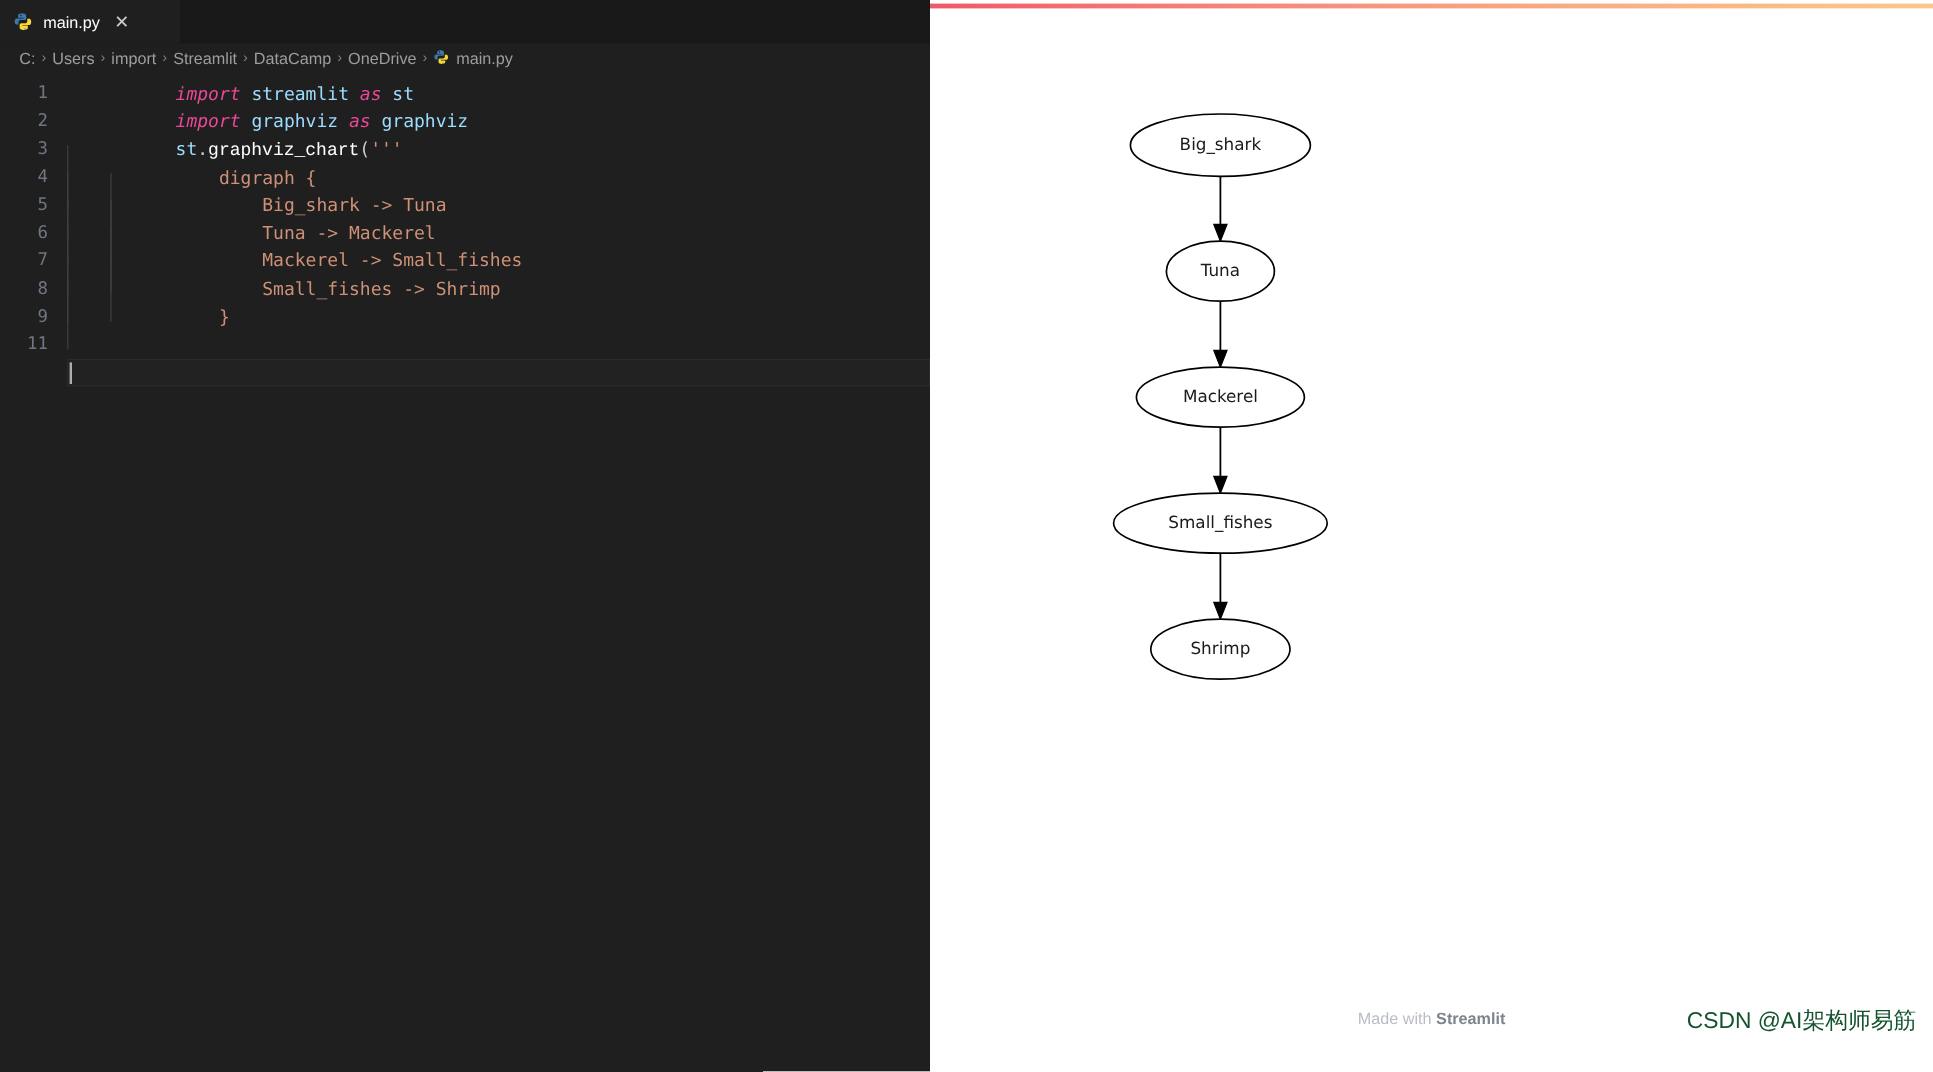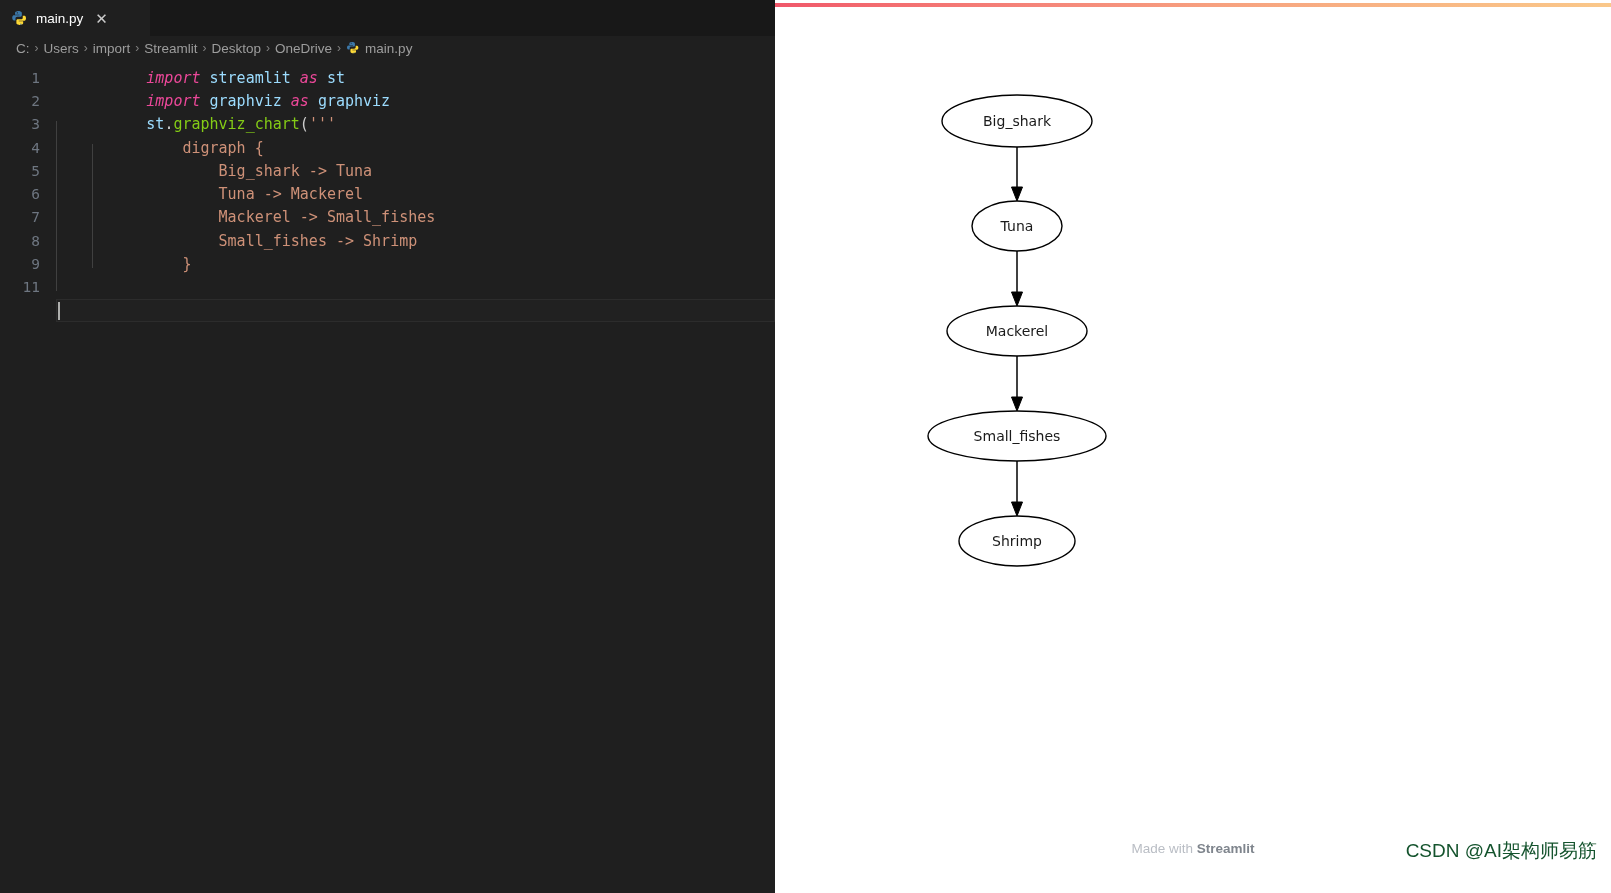--- a/index.html
+++ b/index.html
@@ -99,21 +99,21 @@
     text-align: right;
     padding-right: 16px;
     box-sizing: border-box;
     color: #6e7681;
     font-family: "DejaVu Sans Mono", monospace;
     font-size: 14.5px;
   }
   .ctext { color: #cccccc; position: relative; }
   .kw   { color: #ec4899; font-style: italic; }
   .var  { color: #9cdcfe; }
-  .fn   { color: #84cc16; }
+  .fn   { color: #ffffff; font-family: Liberation Mono, monospace; }
   .str  { color: #ce9178; }
   .pl   { color: #cccccc; }
 
   
   .guide {
     position: absolute;
     top: 0; bottom: 0;
     width: 1px;
     background: #404040;
   }
@@ -216,21 +216,21 @@
 
     <div id="breadcrumb">
       <span class="crumb">C:</span>
       <span class="sep">›</span>
       <span class="crumb">Users</span>
       <span class="sep">›</span>
       <span class="crumb">import</span>
       <span class="sep">›</span>
       <span class="crumb">Streamlit</span>
       <span class="sep">›</span>
-      <span class="crumb">Desktop</span>
+      <span class="crumb">DataCamp</span>
       <span class="sep">›</span>
       <span class="crumb">OneDrive</span>
       <span class="sep">›</span>
       <span class="crumbfile">
         <span class="pyicon">
           <svg viewBox="0 0 24 24" width="14" height="14">
             <path d="M11.9 1.5c-1.6 0-3.1.2-4.3.6-1.3.4-1.9 1.2-1.9 2.2v2.4h6.3v.8H4.4c-1.1 0-2 .6-2.4 1.8-.4 1.3-.4 2.1 0 3.5.4 1.2 1.1 1.9 2.2 1.9h2.1v-2.8c0-1.3 1.1-2.4 2.5-2.4h4.6c1.1 0 1.9-.9 1.9-2V4.3c0-1-.8-1.8-1.9-2.2-1-.4-2-.6-3.5-.6zM9 3.1c.5 0 .9.4.9.9s-.4.9-.9.9-.9-.4-.9-.9.4-.9.9-.9z" fill="#3C78A9"></path>
             <path d="M11 21.2c1.6 0 3.1-.2 4.3-.6 1.3-.4 1.9-1.2 1.9-2.2v-2.4h-6.3v-.8h7.6c1.1 0 2-.6 2.4-1.8.4-1.3.4-2.1 0-3.5-.4-1.2-1.1-1.9-2.2-1.9h-2.1v2.8c0 1.3-1.1 2.4-2.5 2.4H9.5c-1.1 0-1.9.9-1.9 2v3.2c0 1 .8 1.8 1.9 2.2.9.4 1.9.6 3.4.6z" fill="#FDD835"></path>
             <path d="M13.9 19.1c.5 0 .9.4.9.9s-.4.9-.9.9-.9-.4-.9-.9.4-.9.9-.9z" fill="#3C78A9"></path>
           </svg>

